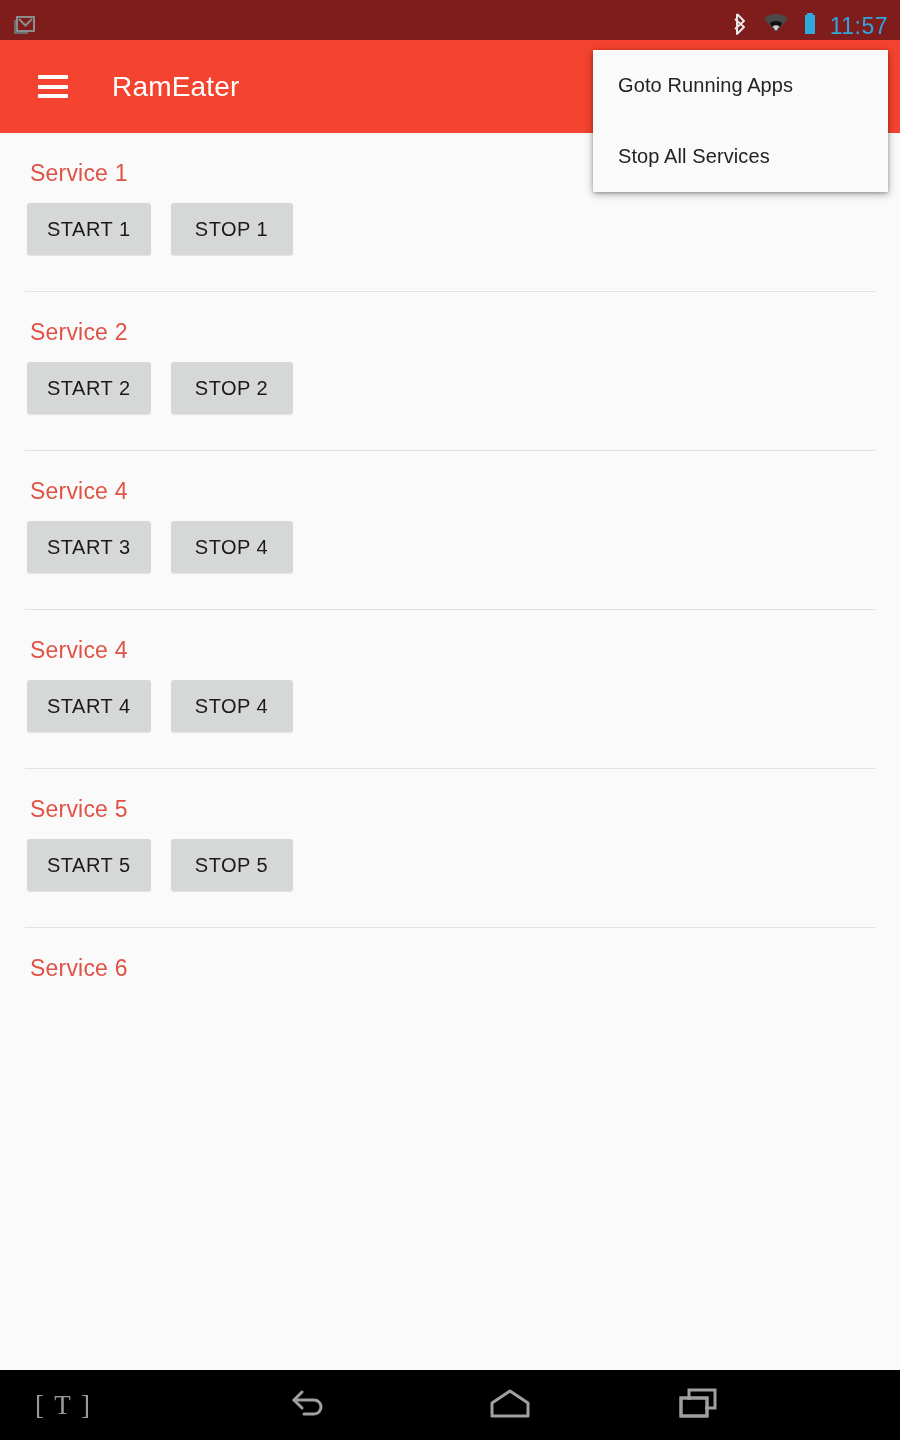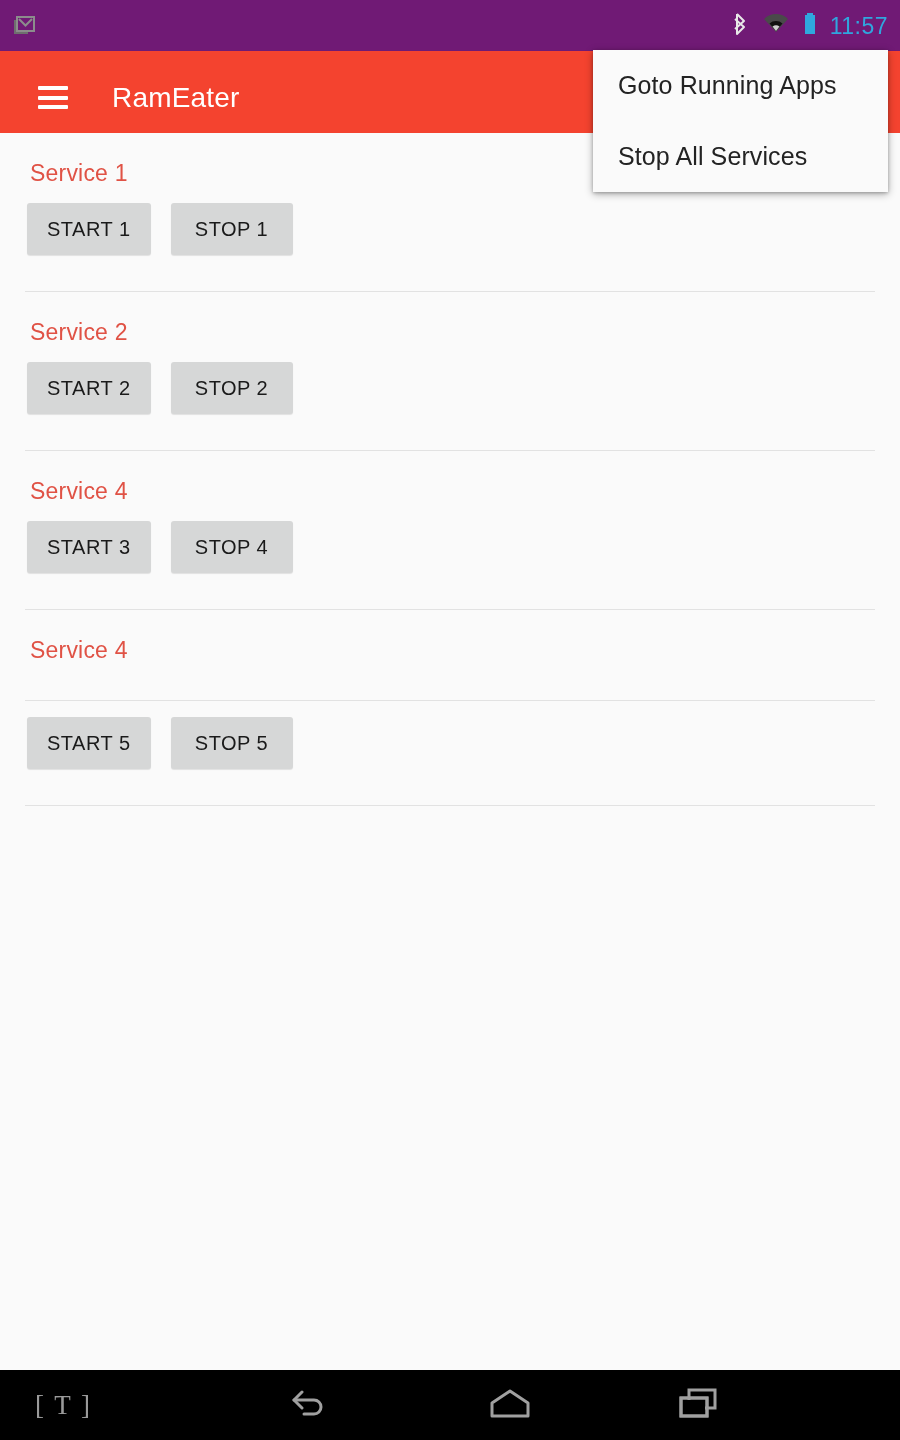--- a/index.html
+++ b/index.html
@@ -7,35 +7,35 @@
     width:900px; height:1440px;
     font-family:"Liberation Sans", sans-serif;
     background:#FAFAFA;
     overflow:hidden;
   }
   .screen { position:relative; width:900px; height:1440px; background:#FAFAFA; }
 
   
   .status-bar {
     position:absolute; top:0; left:0; width:900px; height:52px;
-    background:#701a75; display:flex; align-items:center;
+    background:#7f1d1d; display:flex; align-items:center;
     padding:0 12px;
   }
   .status-left { display:flex; align-items:center; gap:8px; flex:1; }
   .status-right { display:flex; align-items:center; gap:12px; }
   .gmail-icon { width:26px; height:26px; position:relative; }
   .status-clock {
     color:#30A6DE; font-size:23px; letter-spacing:0.5px;
     font-family:"Liberation Sans", sans-serif;
   }
 
   
   .app-bar {
     position:absolute; top:40px; left:0; width:900px; height:93px;
-    background:#F4432F; display:flex; align-items:center;margin-top:11px;
+    background:#F4432F; display:flex; align-items:center;
   }
   .hamburger {
     width:30px; height:23px; margin-left:38px;
     display:flex; flex-direction:column; justify-content:space-between;
     cursor:pointer;
   }
   .hamburger span { display:block; height:4px; background:#FFFFFF; border-radius:1px; width:100%; }
   .app-title {
     color:#FFFFFF; font-size:28px; margin-left:44px;
     font-weight:normal; letter-spacing:0.2px;
@@ -44,21 +44,21 @@
   
   .popup-menu {
     position:absolute; top:50px; left:593px; width:295px; height:142px;
     background:#FAFAFA;
     box-shadow:0 2px 8px rgba(0,0,0,0.32), 0 1px 3px rgba(0,0,0,0.22);
     z-index:30;
     display:flex; flex-direction:column;
   }
   .popup-item {
     flex:1; display:flex; align-items:center;
-    padding-left:25px; font-size:25px; color:#232323;
+    padding-left:25px; font-size:20px; color:#232323;
     cursor:pointer; letter-spacing:0.1px;
   }
 
   
   .content {
     position:absolute; top:133px; left:0; width:900px; height:1237px;
     background:#FAFAFA; overflow:hidden;
   }
   .service-row { position:relative; padding:0; }
   .service-label {
@@ -169,30 +169,36 @@
       <div class="service-row">
         <div class="service-label">Service 4</div>
         <div class="btn-row">
           <button class="svc-btn">START 3</button>
           <button class="svc-btn">STOP 4</button>
         </div>
         <div class="divider"></div>
       </div>
       <div class="service-row">
         <div class="service-label">Service 4</div>
-        <div class="divider"></div>
-      </div>
-      <div class="service-row">
+        <div class="btn-row">
+          <button class="svc-btn">START 4</button>
+          <button class="svc-btn">STOP 4</button>
+        </div>
+        <div class="divider"></div>
+      </div>
+      <div class="service-row">
+        <div class="service-label">Service 5</div>
         <div class="btn-row">
           <button class="svc-btn">START 5</button>
           <button class="svc-btn">STOP 5</button>
         </div>
         <div class="divider"></div>
       </div>
       <div class="service-row">
+        <div class="service-label">Service 6</div>
       </div>
     </div>
 
   <div class="nav-bar">
     <div class="nav-ime">
       <span class="ime-glyph">[ T ]</span>
     </div>
     <div class="nav-btn">
       <span>
         <svg width="56" height="34" viewBox="0 0 56 34">

